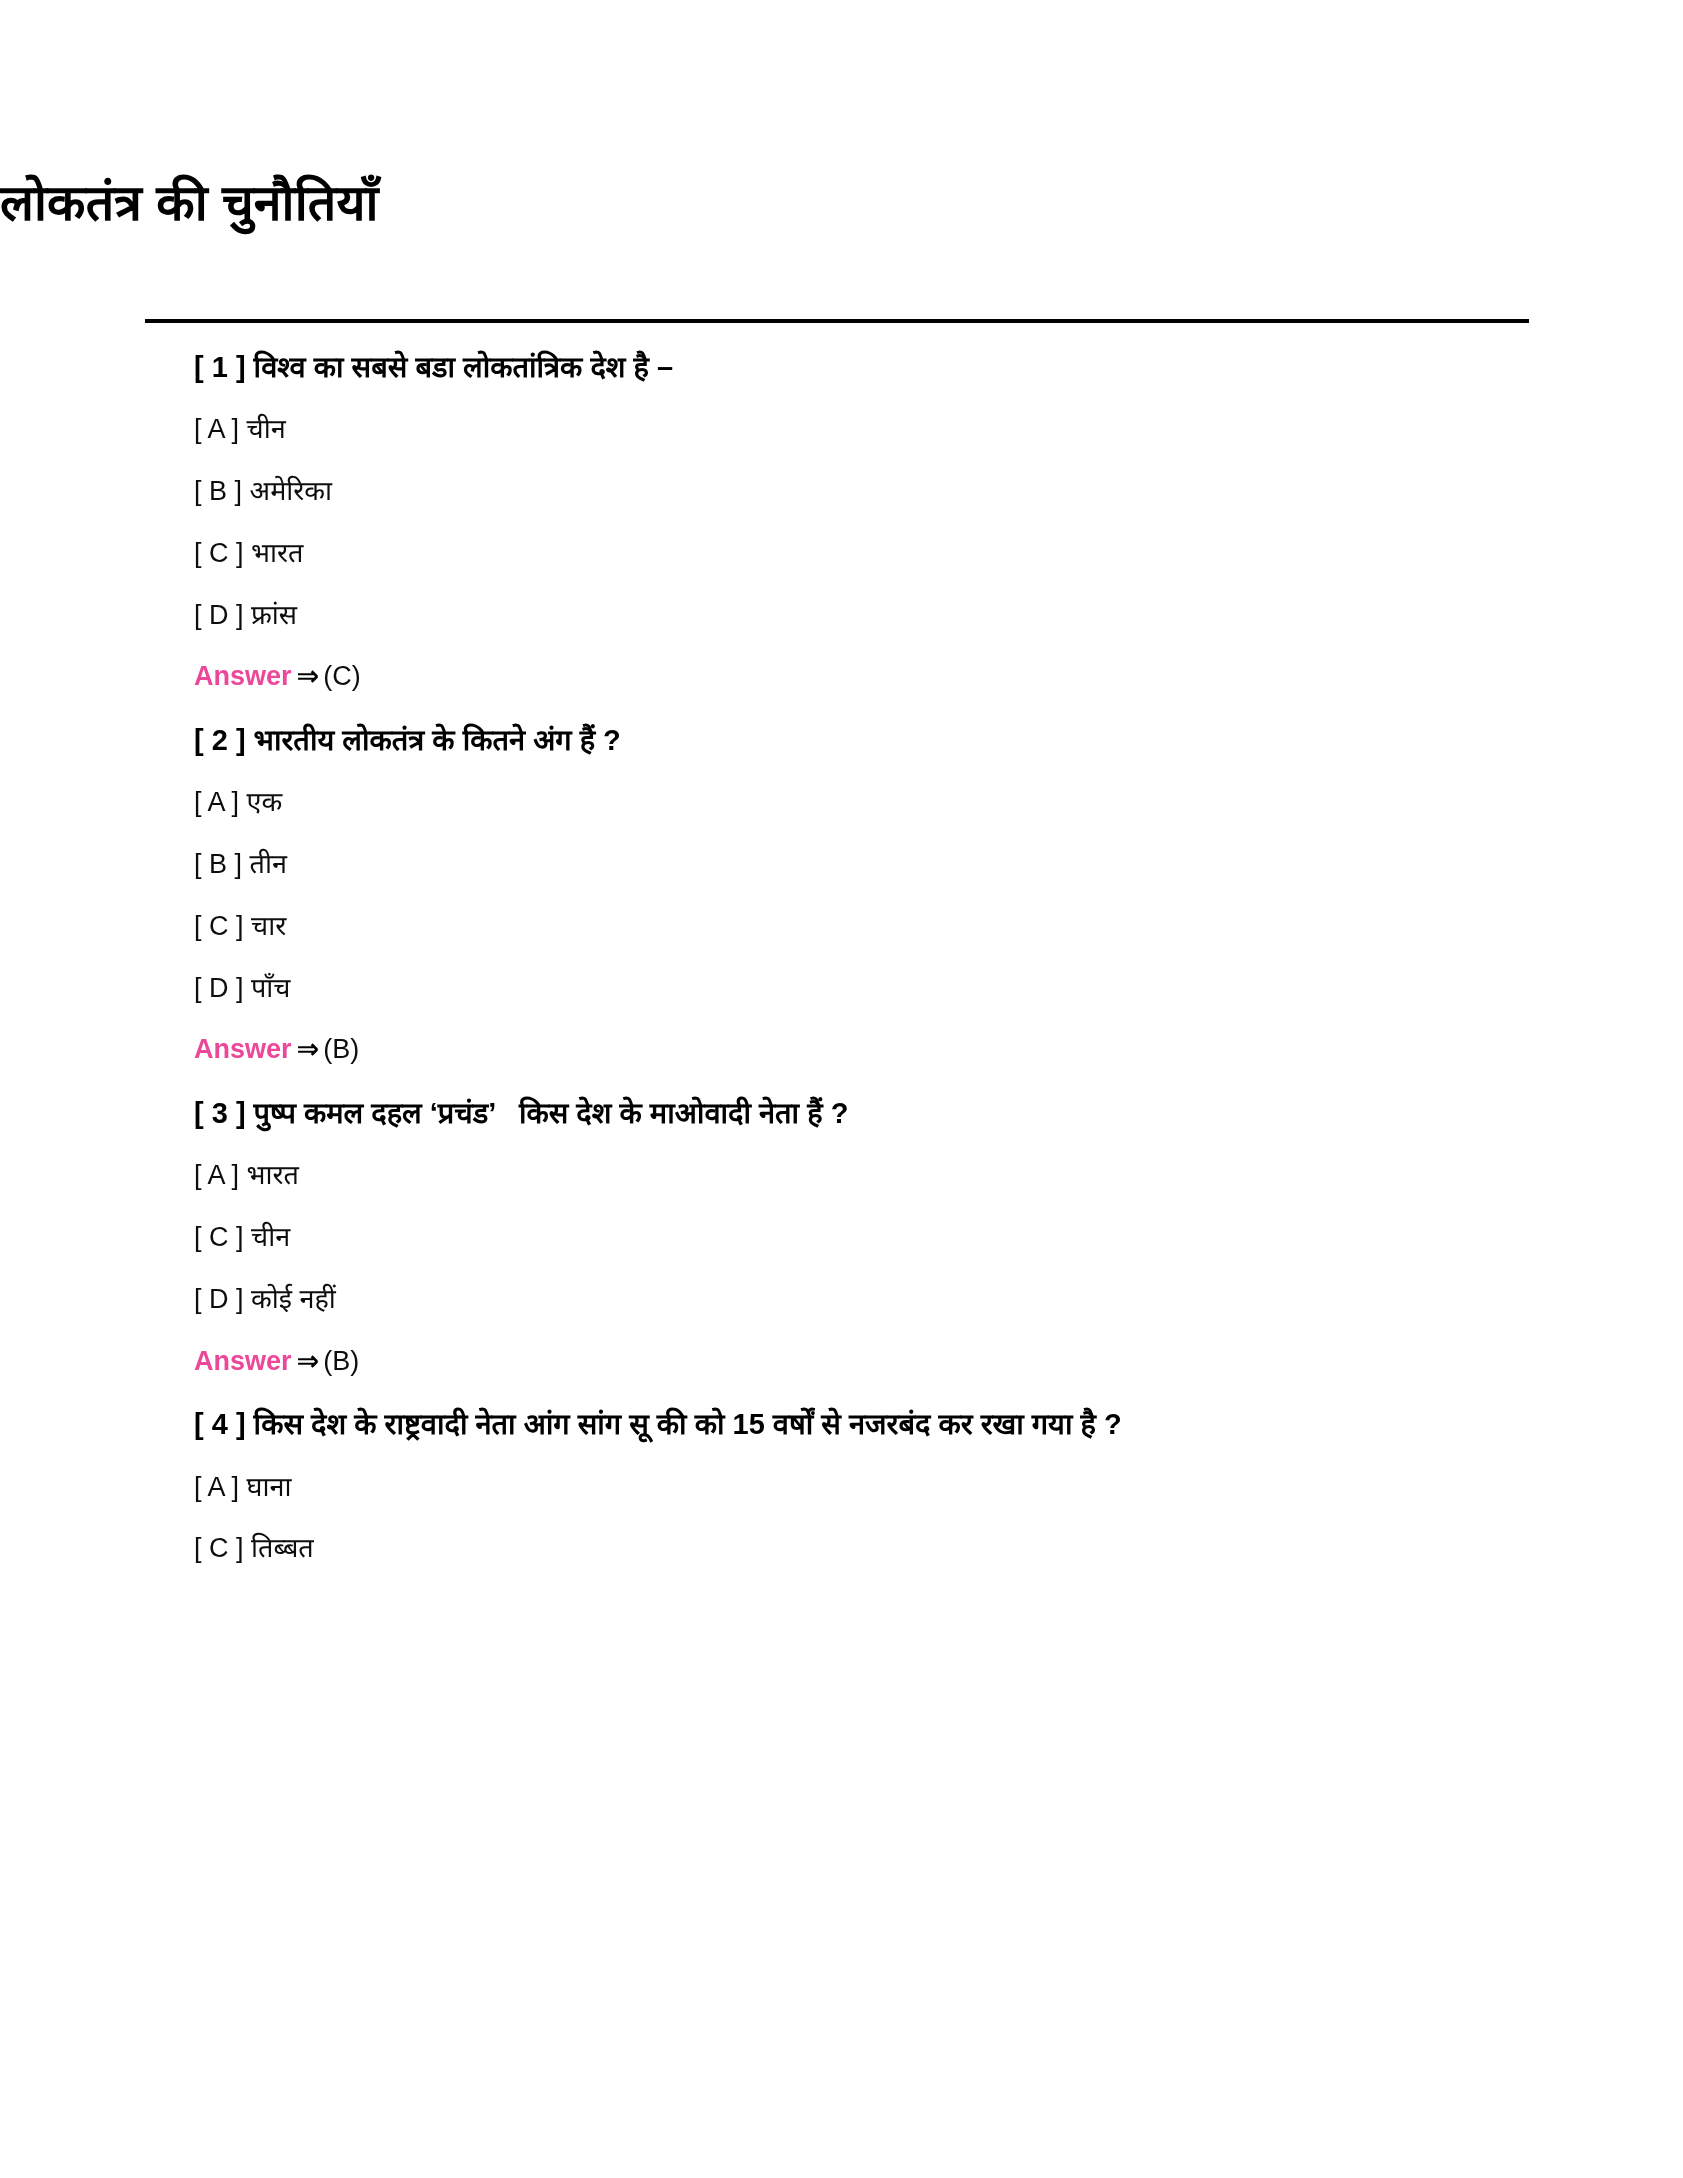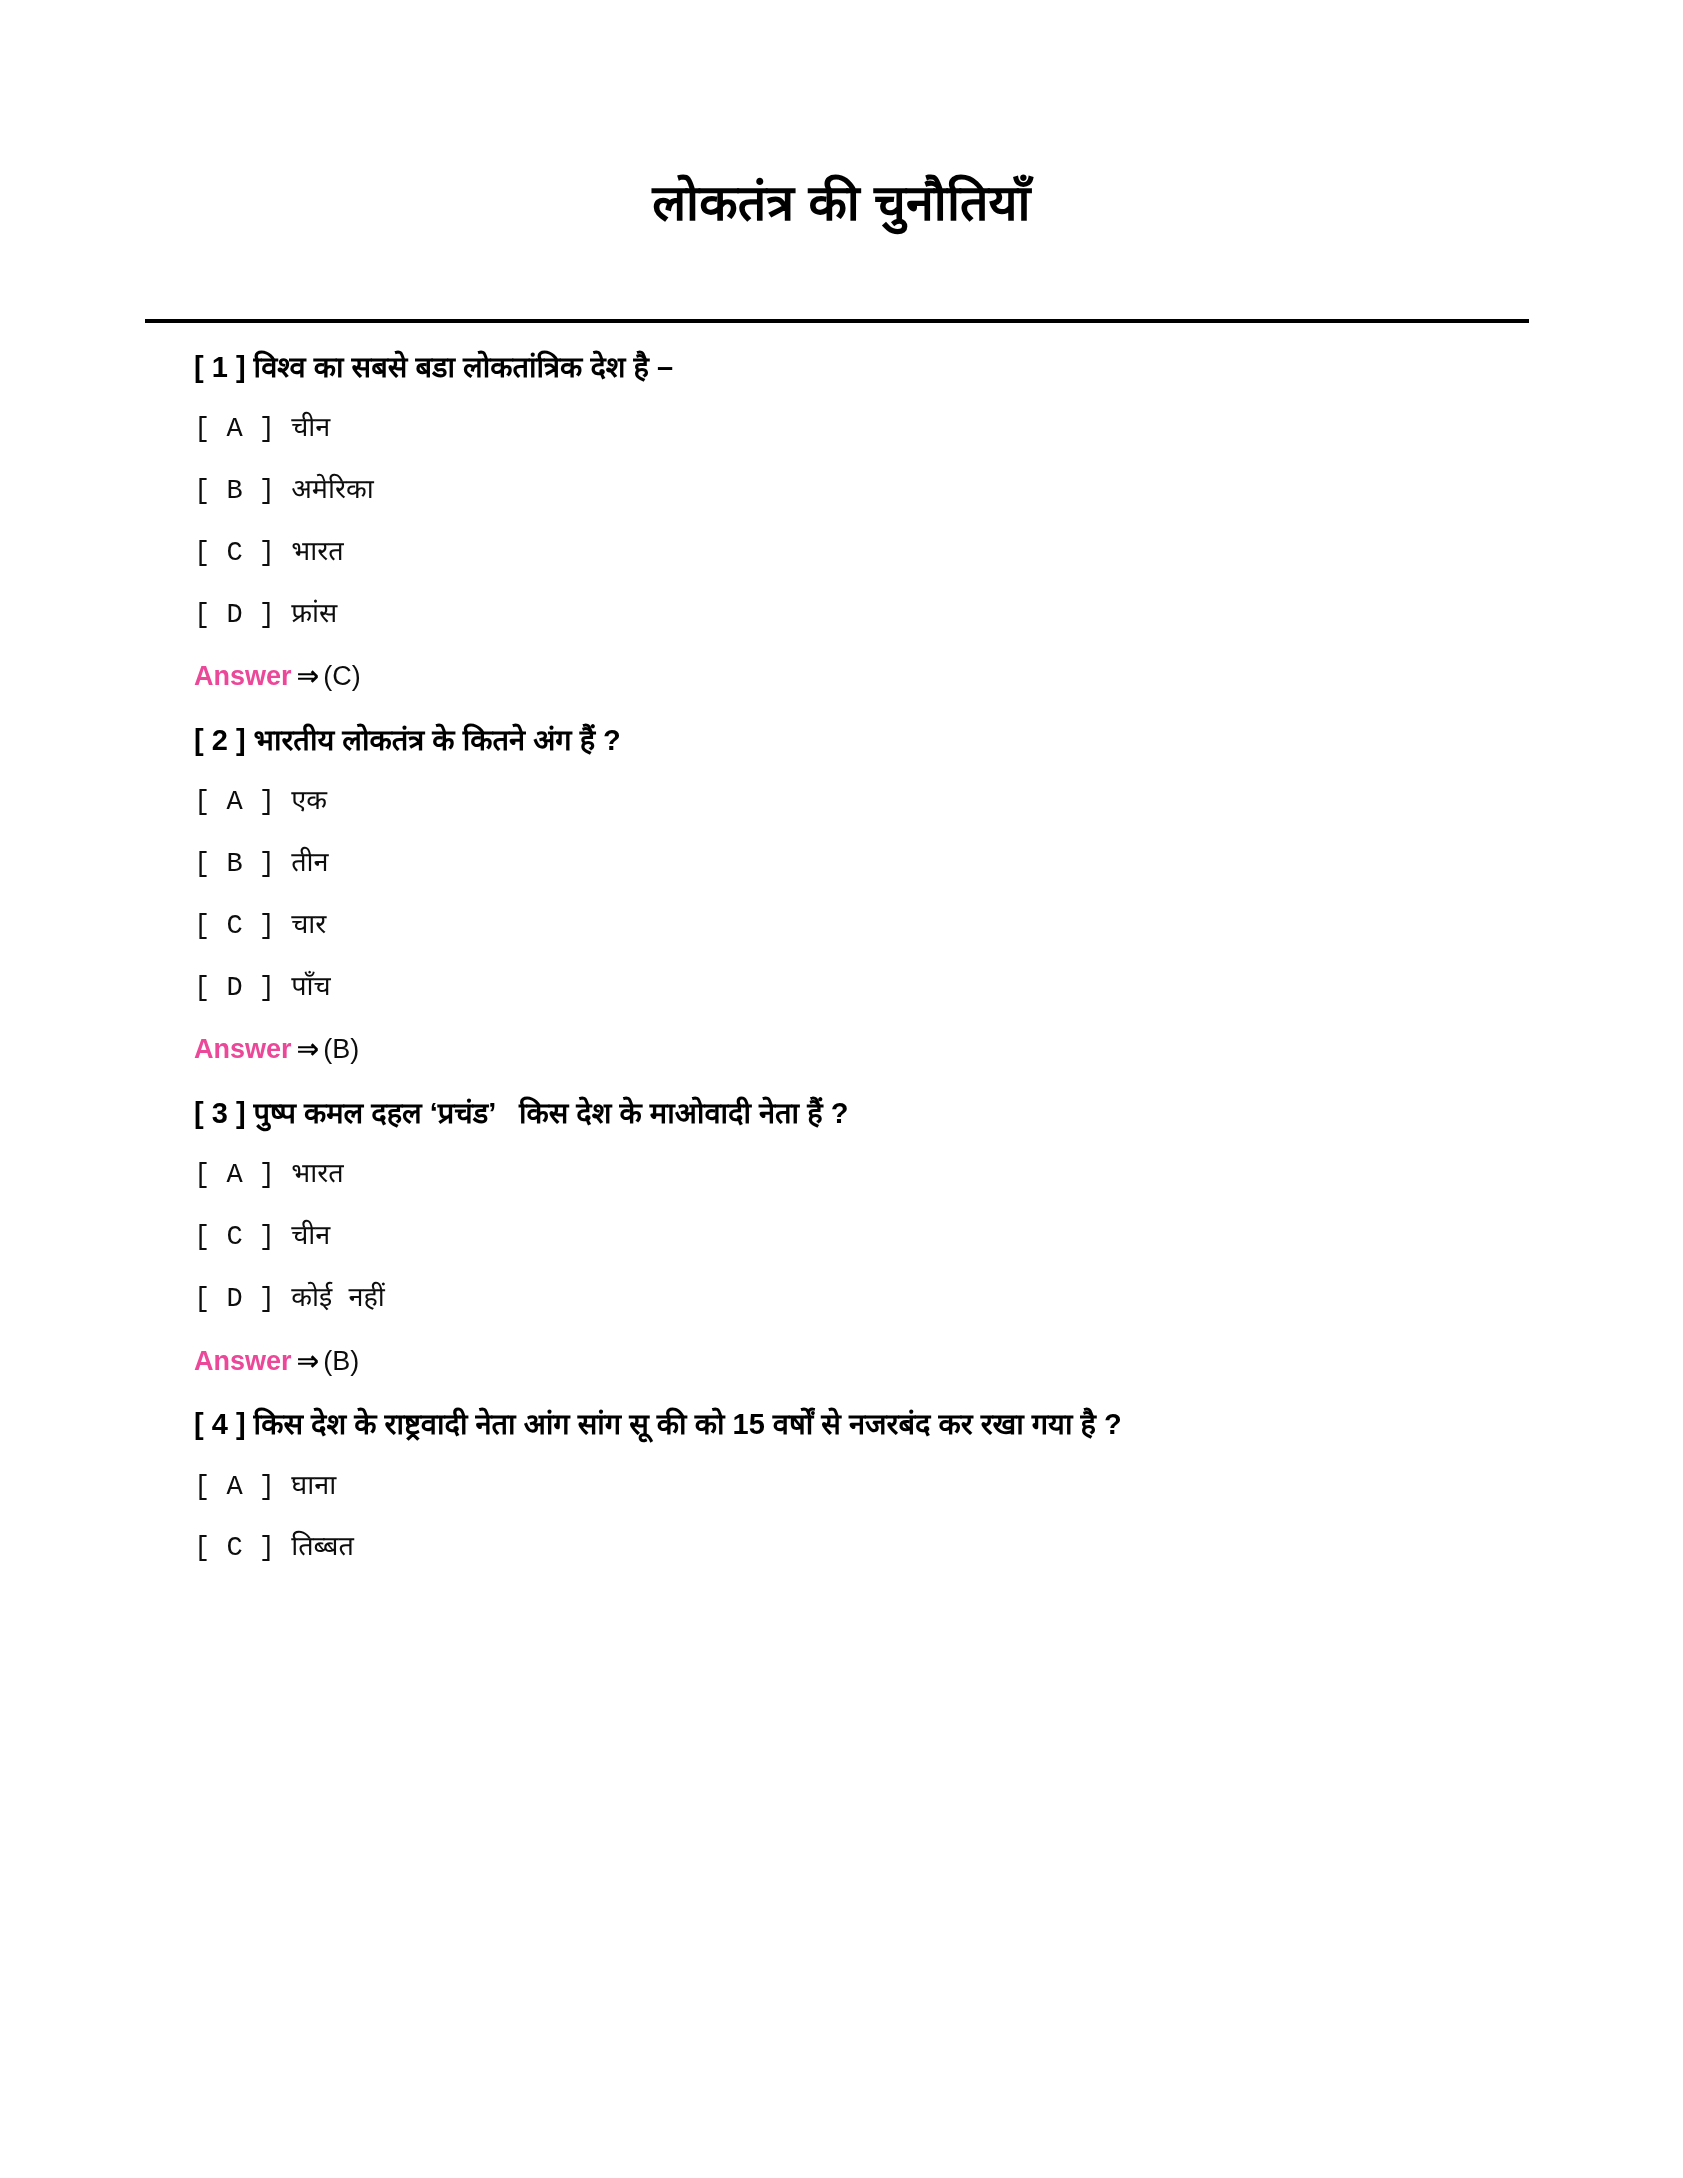--- a/index.html
+++ b/index.html
@@ -17,21 +17,20 @@
     overflow: hidden;
   }
   .page {
     position: relative;
     width: 1683px;
     height: 2178px;
     box-sizing: border-box;
     padding: 0;
   }
   .doc-title {
-    text-align: center;
     font-size: 50px;
     font-weight: 700;
     line-height: 1.1;
     letter-spacing: 0.2px;
     margin: 0;
     padding-top: 176px;
     color: #000000;
   }
   .title-rule {
     position: absolute;
@@ -61,21 +60,20 @@
     padding: 14px 0 14px 0;
     white-space: pre-wrap;
   }
   .option-row {
     font-size: 27px;
     font-weight: 400;
     color: #0d0d0d;
     line-height: 1.25;
     padding: 14px 0 14px 0;
     display: block;
-    font-family: Liberation Mono, monospace;
   }
   .opt-tag {
     display: inline;
     font-weight: 400;
   }
   .opt-label {
     display: inline;
     font-weight: 400;
   }
   .answer-row {

